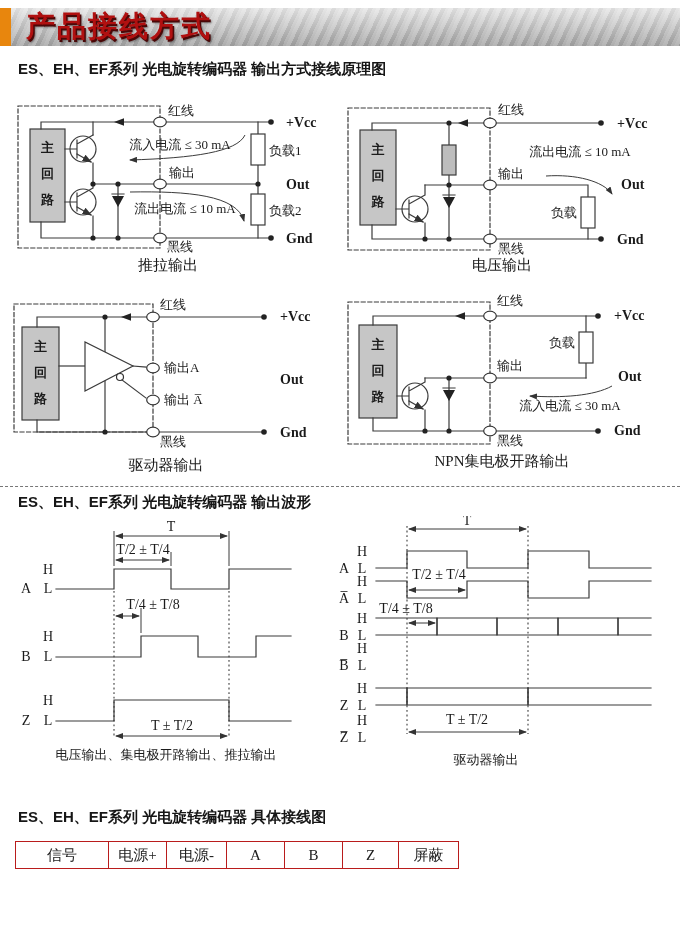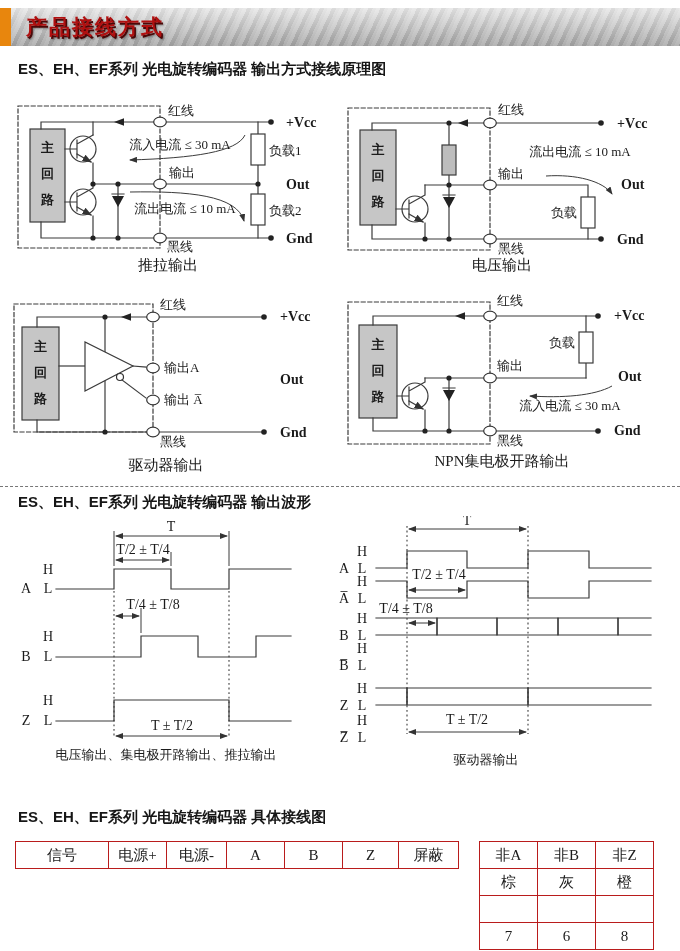--- a/index.html
+++ b/index.html
@@ -5,21 +5,21 @@
   html,body{margin:0;padding:0;background:#fff;}
   body{width:680px;height:951px;overflow:hidden;font-family:"Liberation Serif","DejaVu Serif",serif;color:#1b1b1b;}
   .page{position:relative;width:680px;height:951px;background:#fff;}
 
   
   .banner{position:relative;margin-top:8px;height:38px;
     background:linear-gradient(180deg,rgba(255,255,255,.55),rgba(0,0,0,.14)),
                repeating-linear-gradient(115deg,#d2d2d2 0 4px,#b3b3b3 4px 8px,#c9c9c9 8px 11px);}
   .banner-accent{position:absolute;left:0;top:0;width:11px;height:100%;background:#E8860D;}
   .banner-title{position:absolute;left:26px;top:50%;transform:translateY(-50%);
-    font-family:"Liberation Sans","DejaVu Sans",sans-serif;font-weight:bold;font-size:21px;
+    font-family:"Liberation Sans","DejaVu Sans",sans-serif;font-weight:bold;font-size:29px;
     letter-spacing:2px;color:#B01010;text-shadow:1.5px 1.5px 0 #4a0808,2.5px 2.5px 2px rgba(0,0,0,.35);}
 
   .section-title{font-family:Liberation Sans, sans-serif;font-weight:bold;
     font-size:15px;color:#161616;margin:14px 0 0 18px;}
 
   .circuit-grid{display:grid;grid-template-columns:332px 332px;margin:13px 8px 0 8px;}
   .dashed-divider{border:none;border-top:1.5px dashed #777;margin:5px 0 0 0;}
   .wave-row{display:flex;align-items:flex-start;margin:4px 0 0 6px;}
   .tables{display:flex;gap:20px;margin:14px 0 0 15px;align-items:flex-start;}
 
@@ -369,44 +369,15 @@
           <td>电源+</td>
           <td>电源-</td>
           <td>A</td>
           <td>B</td>
           <td>Z</td>
           <td>屏蔽</td>
         </tr>
       </tbody>
     </table>
 
-    <table>
-      <colgroup>
-          <col style="width:58px">
-          <col style="width:58px">
-          <col style="width:58px">
-        </colgroup>
-      <tbody>
-        <tr>
-          <td>非A</td>
-          <td>非B</td>
-          <td>非Z</td>
-        </tr>
-        <tr>
-          <td>棕</td>
-          <td>灰</td>
-          <td>橙</td>
-        </tr>
-        <tr>
-          <td></td>
-          <td></td>
-          <td></td>
-        </tr>
-        <tr>
-          <td>7</td>
-          <td>6</td>
-          <td>8</td>
-        </tr>
-      </tbody>
-    </table>
   </div>
 
 </div>
 
 </body></html>

